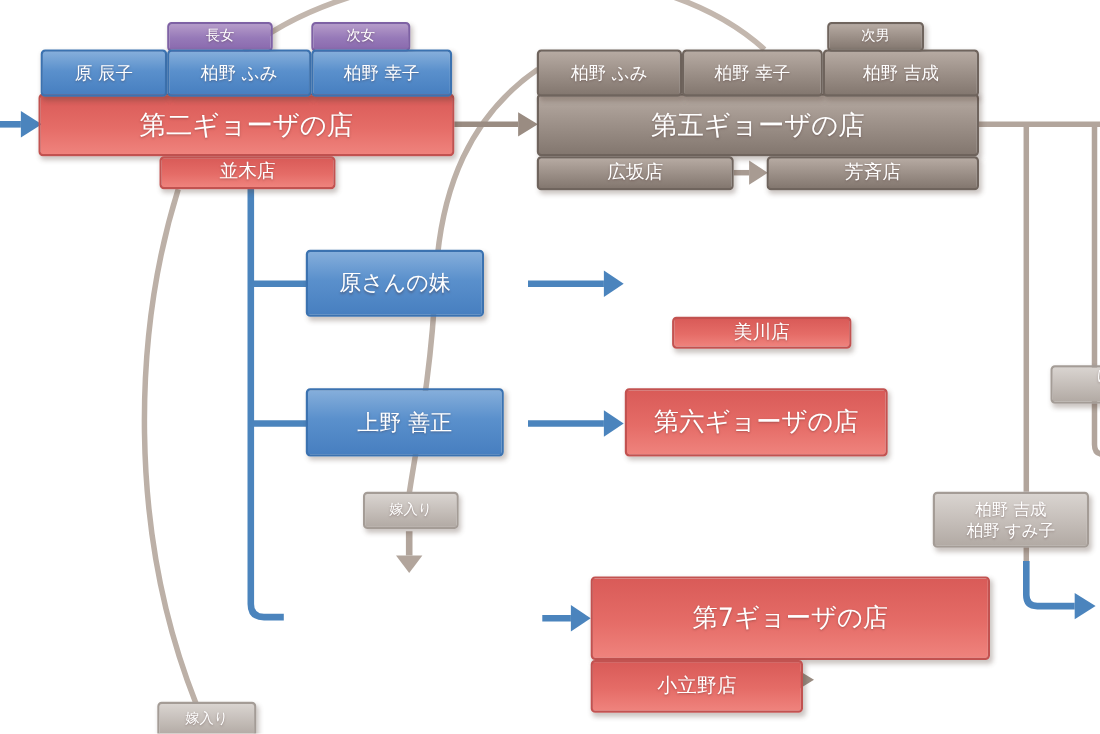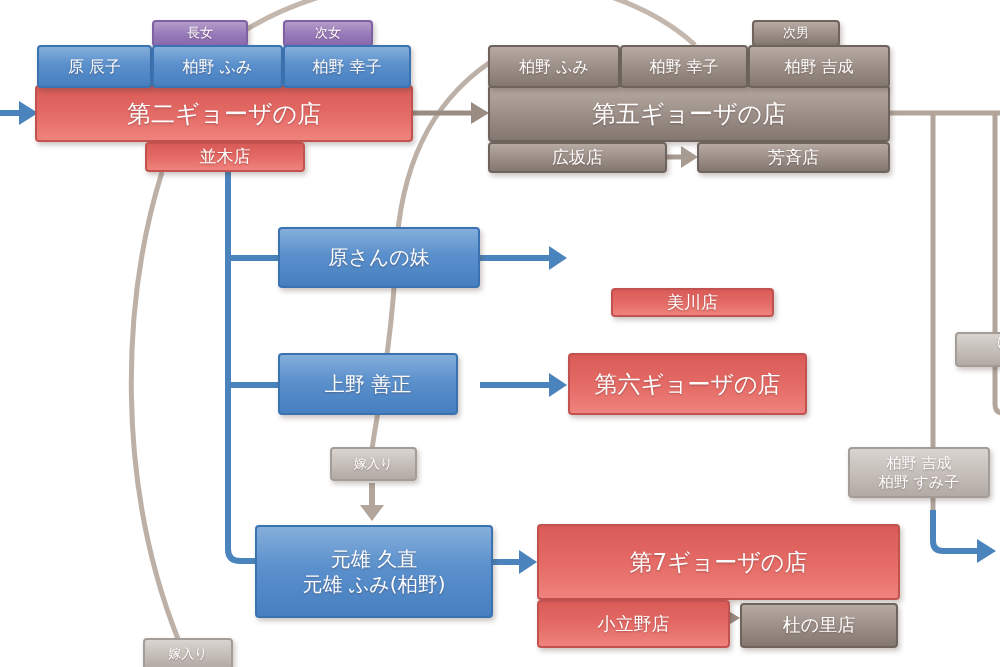--- a/index.html
+++ b/index.html
@@ -110,35 +110,30 @@
 
   <div class="box gray z2 fs24" style="left:488px;top:85px;width:402px;height:57px;">第五ギョーザの店</div>
 
   <div class="box gray z3 fs16" style="left:488px;top:45px;width:132px;height:43px;">柏野 ふみ</div>
   <div class="box gray z3 fs16" style="left:620px;top:45px;width:128px;height:43px;">柏野 幸子</div>
   <div class="box gray z3 fs16" style="left:748px;top:45px;width:142px;height:43px;">柏野 吉成</div>
 
   <div class="box gray z3 fs17" style="left:488px;top:142px;width:179px;height:31px;">広坂店</div>
   <div class="box gray z3 fs17" style="left:697px;top:142px;width:193px;height:31px;">芳斉店</div>
 
-  <div class="box blue z2 fs20" style="left:278px;top:227px;width:202px;height:61px;">原さんの妹</div>
+  <div class="box blue z2 fs20" style="left:278px;top:227px;width:162px;height:61px;">原さんの妹</div>
   <div class="box red z3 fs17" style="left:611px;top:288px;width:163px;height:29px;">美川店</div>
 
   <div class="box blue z2 fs20" style="left:278px;top:353px;width:180px;height:62px;">上野 善正</div>
   <div class="box red z2 fs23" style="left:568px;top:353px;width:239px;height:62px;">第六ギョーザの店</div>
 
   <div class="box lgray z2 fs13" style="left:330px;top:447px;width:87px;height:34px;">嫁入り</div>
 
-  <div class="box blue z2 fs20" style="left:255px;top:525px;width:238px;height:93px;">
-    <div>元雄 久直</div>
-    <div>元雄 ふみ(柏野)</div>
-  </div>
   <div class="box red z2 fs23" style="left:537px;top:524px;width:363px;height:76px;">第7ギョーザの店</div>
   <div class="box red z3 fs18" style="left:537px;top:600px;width:193px;height:48px;">小立野店</div>
-  <div class="box gray z3 fs18" style="left:740px;top:603px;width:158px;height:45px;">杜の里店</div>
 
   <div class="box lgray z2 fs15" style="left:848px;top:447px;width:142px;height:51px;">
     <div>柏野 吉成</div>
     <div>柏野 すみ子</div>
   </div>
 
   <div class="box lgray z2 fs13" style="left:955px;top:332px;width:70px;height:35px;justify-content:flex-start;padding-left:28px;">は</div>
 
   <div class="box lgray z2 fs13" style="left:143px;top:638px;width:90px;height:32px;">嫁入り</div>
 

